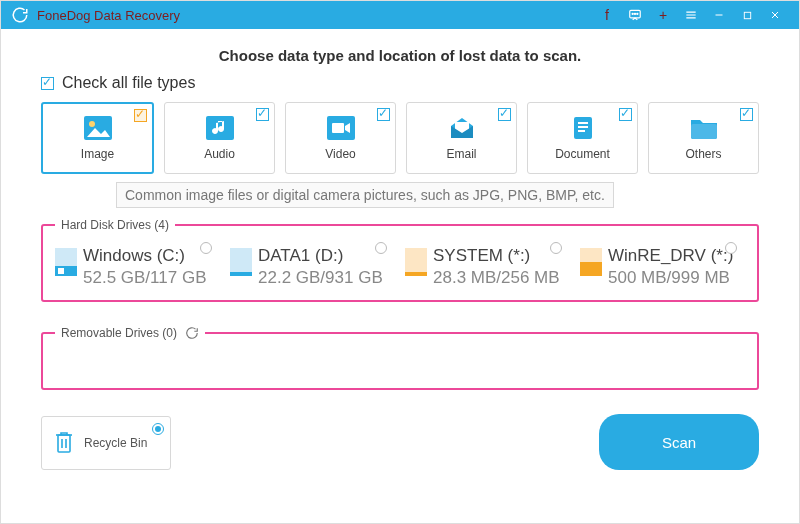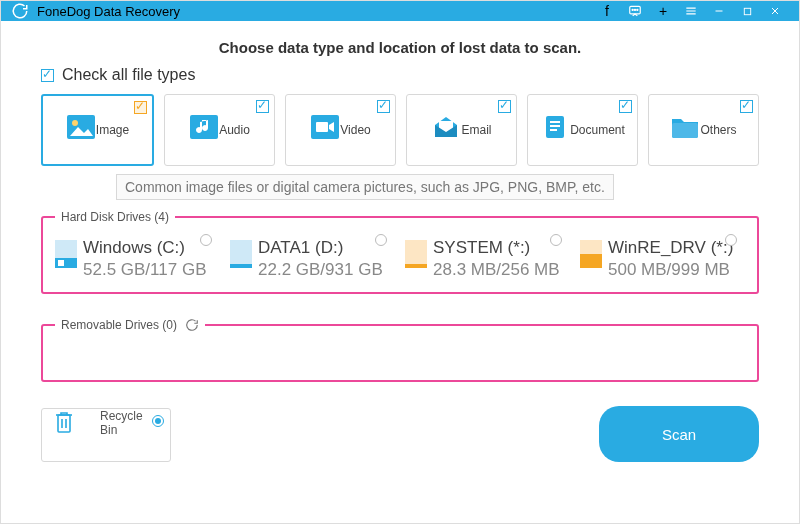--- a/index.html
+++ b/index.html
@@ -1,46 +1,46 @@
 <!DOCTYPE html>
 <html><head>
 <meta charset="utf-8">
 <style>
 *{box-sizing:border-box;margin:0;padding:0;font-family:"Segoe UI",Arial,sans-serif}
 body{width:800px;height:524px;background:#fff;overflow:hidden;border:1px solid #ddd}
-.titlebar{height:20px;background:#29abe2;color:#000000;display:flex;align-items:center;padding:0 10px;font-size:13px}
+.titlebar{height:28px;background:#29abe2;color:#7f1d1d;display:flex;align-items:center;padding:0 10px;font-size:13px}
 .titlebar .logo{width:18px;height:18px;margin-right:8px;display:flex;align-items:center;justify-content:center}
 .titlebar .spacer{flex:1}
 .titlebar .tb-icon{width:28px;height:34px;display:flex;align-items:center;justify-content:center;cursor:pointer;font-size:14px}
 .content{padding:14px 40px 10px}
 h2{text-align:center;font-size:15px;font-weight:600;color:#333;margin:4px 0 10px}
 .checkall{display:flex;align-items:center;font-size:16px;color:#333;margin:2px 0 10px}
 .cb{width:13px;height:13px;border:1px solid #29abe2;margin-right:8px;position:relative;display:inline-block}
 .cb.checked::after{content:"✓";position:absolute;top:-3px;left:0;font-size:12px;color:#29abe2}
 .cb.orange{border-color:#f5a623;background:#fdf3e0}
 .cb.orange.checked::after{color:#f5a623}
 .types{display:flex;gap:10px;margin-bottom:4px}
-.type-card{flex:1;height:72px;border:1px solid #d8d8d8;border-radius:3px;position:relative;display:flex;flex-direction:row;align-items:center;justify-content:center;cursor:pointer;font-size:12px;color:#444}
+.type-card{flex:1;height:72px;border:1px solid #d8d8d8;border-radius:3px;position:relative;display:flex;flex-direction:column;align-items:center;justify-content:center;cursor:pointer;font-size:12px;color:#444}
 .type-card.selected{border:2px solid #29abe2}
 .type-card .cb{position:absolute;top:5px;right:5px;margin:0}
 .type-card .ticon{width:30px;height:26px;margin-bottom:6px;display:flex;align-items:center;justify-content:center}
 .tooltip{font-size:14px;color:#777;border:1px solid #d8d8d8;padding:4px 8px;background:#fafafa;margin:4px 0 10px 75px;display:inline-block}
 fieldset{border:2px solid #ec4899;border-radius:3px;padding:10px 12px 12px;margin-bottom:24px;position:relative}
 legend{font-size:12px;color:#555;padding:0 6px;display:flex;align-items:center;gap:8px}
 .refresh{display:inline-block;width:14px;height:14px;cursor:pointer}
 .drives{display:flex;gap:10px}
 .drive{flex:1;position:relative;font-size:17px;color:#555;padding-top:4px}
 .drive .radio{position:absolute;top:0;right:8px;width:12px;height:12px;border:1px solid #bbb;border-radius:50%;background:#fff}
 .drive .row{display:flex;align-items:flex-start;gap:6px}
 .drive .hicon{width:22px;height:28px;display:flex;align-items:center;justify-content:center;margin-top:2px}
 .drive .dname{font-weight:500;color:#444;margin-bottom:2px}
 .drive .dsize{color:#888}
 fieldset.removable{height:64px}
 .bottom{display:flex;align-items:flex-end;justify-content:space-between;margin-top:6px}
-.recycle{width:130px;height:54px;border:1px solid #d8d8d8;border-radius:3px;display:flex;align-items:flex-start;gap:24px;padding:0 10px;font-size:12px;color:#555;position:relative}
+.recycle{width:130px;height:54px;border:1px solid #d8d8d8;border-radius:3px;display:flex;align-items:center;gap:8px;padding:0 10px;font-size:12px;color:#555;position:relative}
 .recycle .radio{position:absolute;top:6px;right:6px;width:12px;height:12px;border:1px solid #29abe2;border-radius:50%}
 .recycle .radio::after{content:"";position:absolute;top:2px;left:2px;width:6px;height:6px;border-radius:50%;background:#29abe2}
 .scan-btn{width:160px;height:56px;background:#29abe2;color:#fff;border:none;border-radius:20px;font-size:15px;cursor:pointer}
 </style>
 </head>
 <body>
 
 <div class="titlebar">
   <span class="logo">
     <svg width="18" height="18" viewBox="0 0 24 24" fill="none" stroke="#fff" stroke-width="2">

